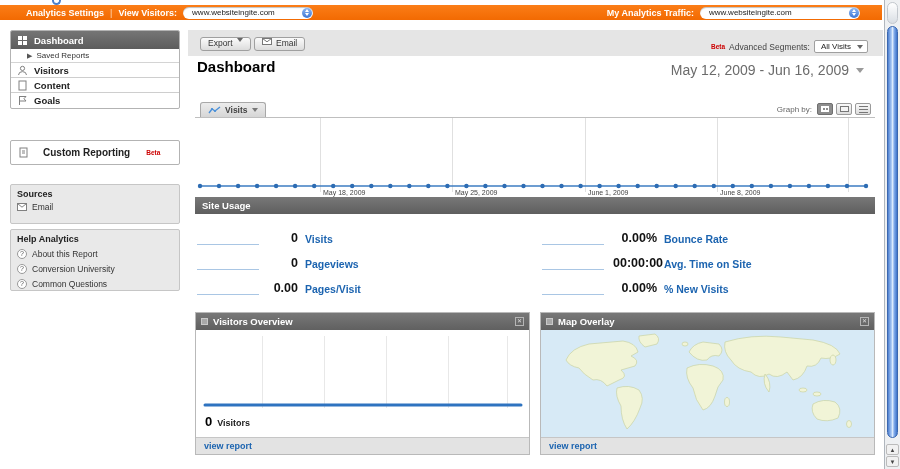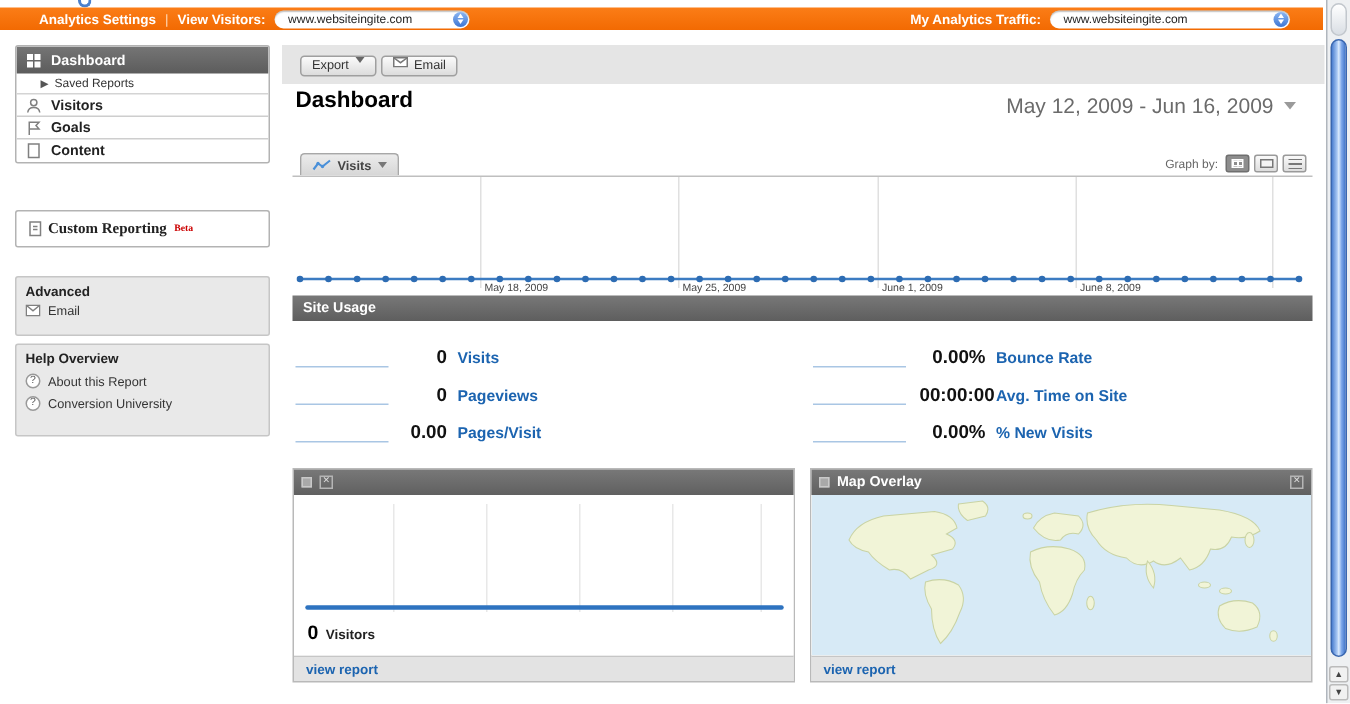--- a/index.html
+++ b/index.html
@@ -33,22 +33,22 @@
   .side-box.gray { background:#e9e9e9; border-color:#c6c6c6; }
   .nav-head { height:18px; background:linear-gradient(#757575,#5c5c5c); color:#fff;
     font-size:9.5px; font-weight:bold; display:flex; align-items:center; gap:6px; padding:0 6px; }
   .nav-sub { height:14px; display:flex; align-items:center; font-size:8px; color:#333;
     padding-left:16px; gap:4px; border-bottom:1px solid #d4d4d4;text-align:right; }
   .nav-item { height:15px; display:flex; align-items:center; gap:6px; padding:0 6px;
     font-size:9.5px; font-weight:bold; color:#222; border-bottom:1px solid #cecece; }
   .nav-item:last-child { border-bottom:none; }
   .side-ico { width:11px; height:11px; flex:0 0 11px; }
   .beta { color:#c00; font-size:6.5px; font-weight:bold; vertical-align:super; margin-left:2px; }
-  .cr-box { height:23px; display:flex; align-items:center; gap:3px; padding:0 7px;
-    font-size:10px; font-weight:bold; color:#222;font-family:Liberation Serif, serif; }
+  .cr-box { height:23px; display:flex; align-items:center; gap:14px; padding:0 7px;
+    font-size:10px; font-weight:bold; color:#222; }
   .settings-box { padding:4px 6px; }
   .settings-title { font-size:9px; font-weight:bold; color:#222; margin-bottom:2px; }
   .settings-item { display:flex; align-items:center; gap:5px; font-size:8.5px; color:#333; height:12px; }
   .help-item { display:flex; align-items:center; gap:5px; font-size:8.5px; color:#333; height:15px; }
   .q-ico { width:10px; height:10px; border:1px solid #999; border-radius:50%; background:#fff;
     font-size:7px; color:#555; display:flex; align-items:center; justify-content:center; flex:0 0 10px; }
 
   
   .band { position:absolute; left:188px; top:30px; width:695px; height:26px; background:#e5e5e5; }
   .btn { position:absolute; height:14px; background:linear-gradient(#fbfbfb,#dcdcdc);
@@ -178,77 +178,89 @@
     </div>
     <div class="nav-item">
       <svg class="side-ico" viewBox="0 0 11 11">
         <circle cx="5.5" cy="3.4" r="2.1" fill="none" stroke="#808080"></circle>
         <path d="M1.5,10 Q1.8,6.6 5.5,6.6 Q9.2,6.6 9.5,10" fill="none" stroke="#808080"></path>
       </svg>
       <span>Visitors</span>
     </div>
     <div class="nav-item">
       <svg class="side-ico" viewBox="0 0 11 11">
-        <path d="M2.5,1 V10 M2.5,1.5 H9 L7,3.7 L9,6 H2.5" fill="none" stroke="#808080"></path>
-      </svg>
-      <span>Goals</span>
+        <rect x="2" y="1" width="7" height="9" fill="none" stroke="#808080"></rect>
+      </svg>
+      <span>Content</span>
     </div>
     <div class="nav-item">
       <svg class="side-ico" viewBox="0 0 11 11">
-        <rect x="2" y="1" width="7" height="9" fill="none" stroke="#808080"></rect>
-      </svg>
-      <span>Content</span>
+        <path d="M2.5,1 V10 M2.5,1.5 H9 L7,3.7 L9,6 H2.5" fill="none" stroke="#808080"></path>
+      </svg>
+      <span>Goals</span>
     </div>
   </div>
 
   <div class="side-box" style="top:140px;">
     <div class="cr-box">
       <svg class="side-ico" viewBox="0 0 11 11">
         <rect x="2" y="1" width="7" height="9" fill="none" stroke="#808080"></rect>
         <path d="M4,4 H7 M4,6 H7" stroke="#808080"></path>
       </svg>
       <span>Custom Reporting</span>
       <span class="beta">Beta</span>
     </div>
   </div>
 
   <div class="side-box gray settings-box" style="top:184px; height:40px;">
-    <div class="settings-title">Advanced</div>
+    <div class="settings-title">Sources</div>
     <div class="settings-item">
       <svg class="side-ico" style="width:10px;height:8px;flex-basis:10px;" viewBox="0 0 10 8">
         <rect x="0.5" y="0.5" width="9" height="7" fill="#fff" stroke="#808080"></rect>
         <path d="M0.5,0.5 L5,4.2 L9.5,0.5" fill="none" stroke="#808080"></path>
       </svg>
       <span>Email</span>
     </div>
   </div>
 
   <div class="side-box gray settings-box" style="top:229px; height:62px;">
-    <div class="settings-title">Help Overview</div>
+    <div class="settings-title">Help Analytics</div>
     <div class="help-item">
       <span class="q-ico">?</span>
       <span>About this Report</span>
     </div>
     <div class="help-item">
       <span class="q-ico">?</span>
       <span>Conversion University</span>
+    </div>
+    <div class="help-item">
+      <span class="q-ico">?</span>
+      <span>Common Questions</span>
     </div>
   </div>
 
   <div class="band"></div>
   <div class="btn" style="left:200px; top:37px;">
     <span>Export</span>
     <span class="caret"></span>
   </div>
   <div class="btn" style="left:254px; top:37px;">
     <svg width="10" height="7" viewBox="0 0 10 7">
       <rect x="0.5" y="0.5" width="9" height="6" fill="#fff" stroke="#777"></rect>
       <path d="M0.5,0.5 L5,3.8 L9.5,0.5" fill="none" stroke="#777"></path>
     </svg>
     <span>Email</span>
+  </div>
+  <div class="advseg">
+    <span class="beta" style="vertical-align:baseline;">Beta</span>
+    <span class="advseg-label">Advanced Segments:</span>
+    <span class="advseg-select">
+      <span>All Visits</span>
+      <span class="caret"></span>
+    </span>
   </div>
 
   <div class="page-title">Dashboard</div>
   <div class="date-range">
     <span>May 12, 2009 - Jun 16, 2009</span>
     <span class="caret-lg"></span>
   </div>
 
   <div class="graph-module">
     <div class="graph-tab">
@@ -355,20 +367,21 @@
   </div>
   <div class="stat-row" style="left:542px; top:281px;">
     <span class="spark"></span>
     <span class="stat-val w2">0.00%</span>
     <span class="stat-lbl">% New Visits</span>
   </div>
 
   <div class="panel" style="left:195px;">
     <div class="panel-header">
       <span class="drag-ico"></span>
+      <span class="panel-title">Visitors Overview</span>
       <span class="close-ico">✕</span>
     </div>
     <div class="panel-body">
       <div class="mini-grid" style="left:66px;"></div>
       <div class="mini-grid" style="left:128px;"></div>
       <div class="mini-grid" style="left:190px;"></div>
       <div class="mini-grid" style="left:252px;"></div>
       <div class="mini-grid" style="left:311px;"></div>
       <svg class="mini-svg" viewBox="0 0 322 80">
           <polyline fill="none" stroke="#2E73C0" stroke-width="3" stroke-linecap="round" points="3.0,73.0 12.0,73.0 21.1,73.0 30.1,73.0 39.1,73.0 48.1,73.0 57.2,73.0 66.2,73.0 75.2,73.0 84.3,73.0 93.3,73.0 102.3,73.0 111.3,73.0 120.4,73.0 129.4,73.0 138.4,73.0 147.5,73.0 156.5,73.0 165.5,73.0 174.5,73.0 183.6,73.0 192.6,73.0 201.6,73.0 210.7,73.0 219.7,73.0 228.7,73.0 237.7,73.0 246.8,73.0 255.8,73.0 264.8,73.0 273.9,73.0 282.9,73.0 291.9,73.0 300.9,73.0 310.0,73.0 319.0,73.0"></polyline>

